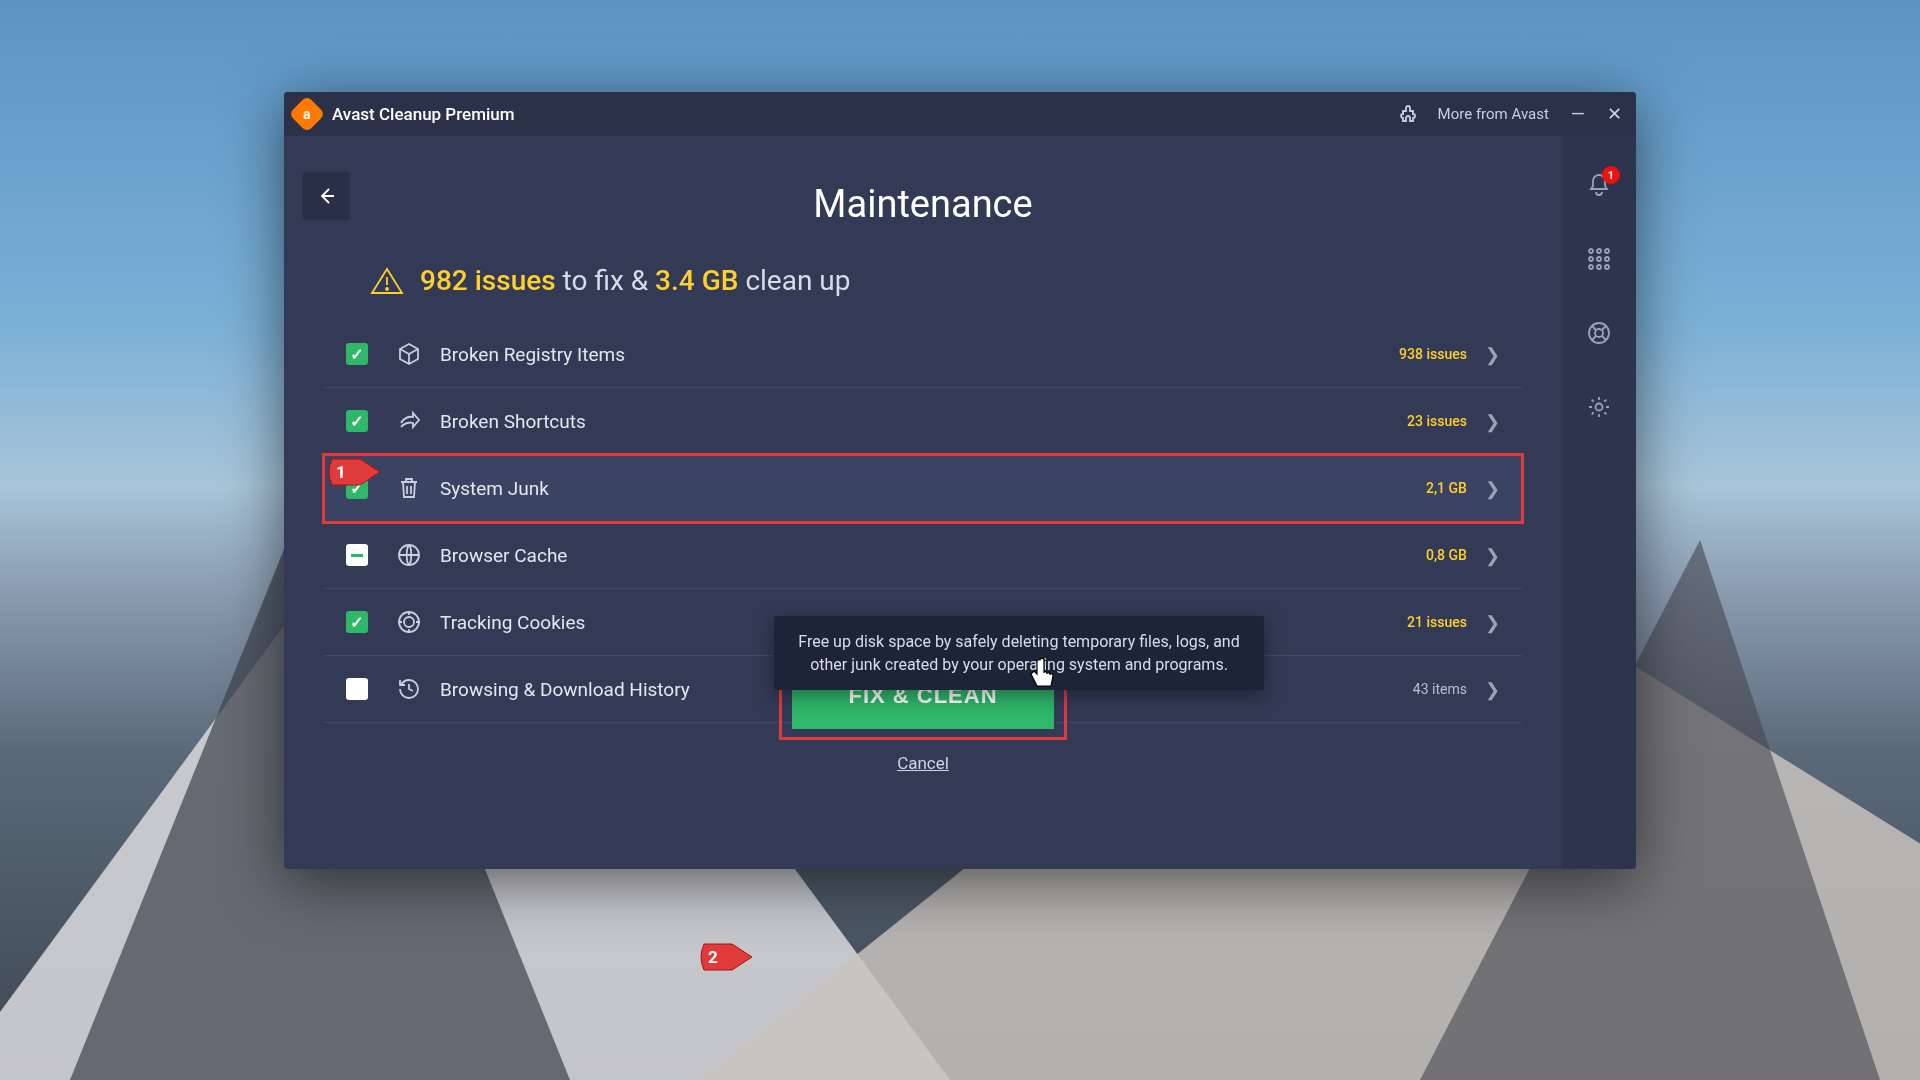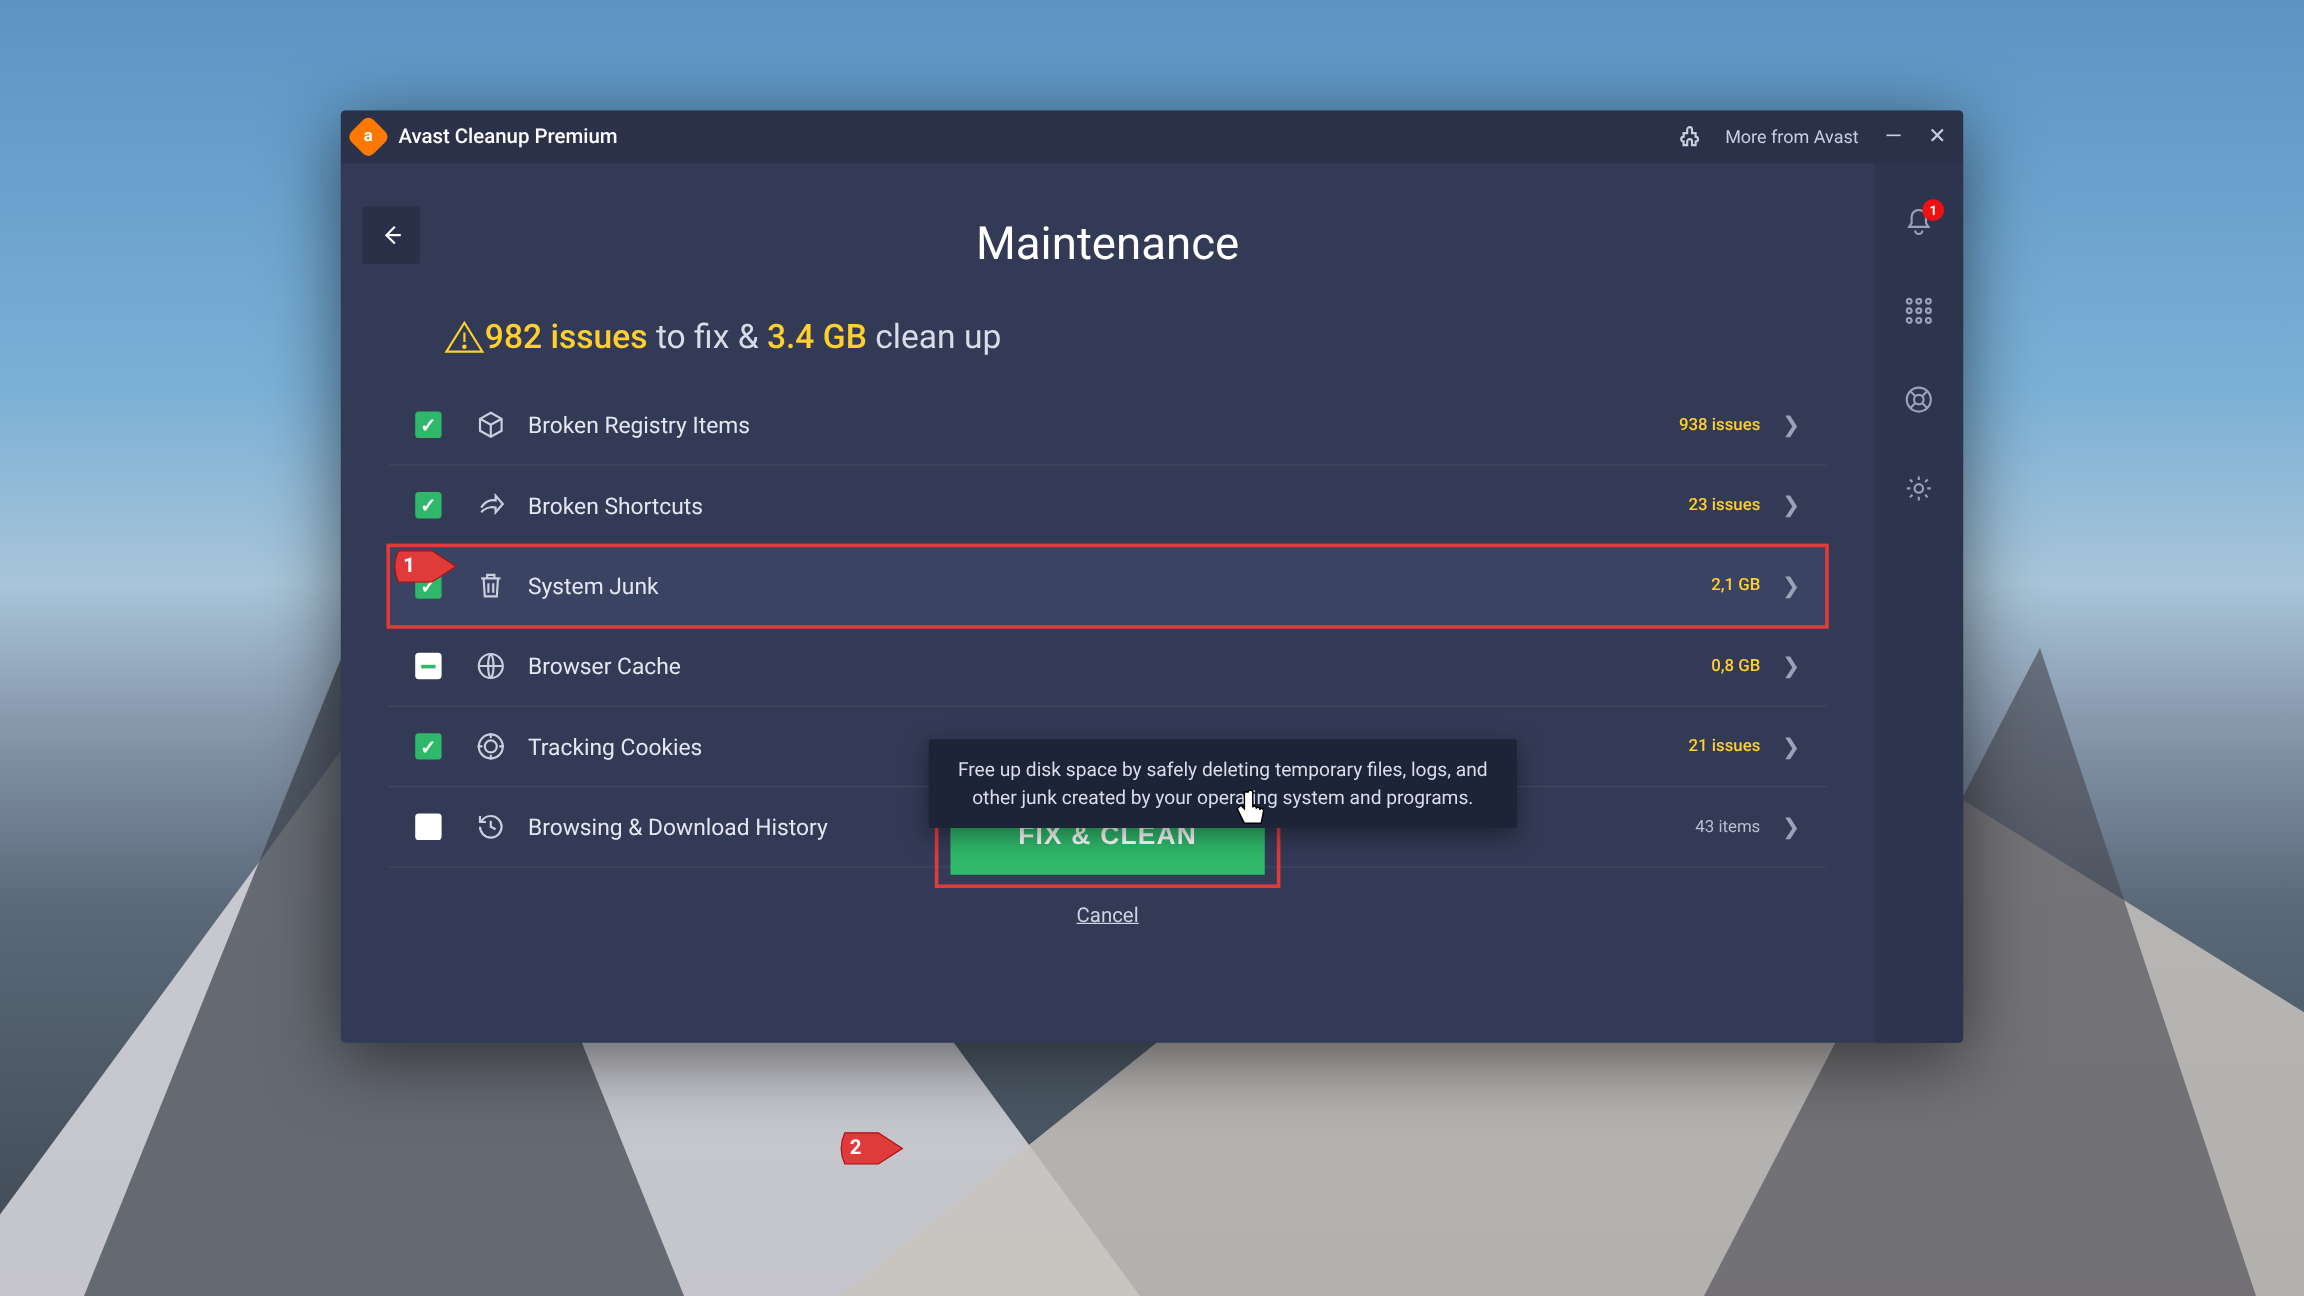--- a/index.html
+++ b/index.html
@@ -54,21 +54,21 @@
   .sidebar { width:74px; background:#2d344d; display:flex; flex-direction:column; align-items:center; gap:48px; padding-top:36px;}
   .sidebar .sicon { width:26px; height:26px; color:#9aa2b8; position:relative; cursor:pointer; display:flex;align-items:center;justify-content:center;}
   .badge { position:absolute; top:-6px; right:-8px; width:18px;height:18px;border-radius:50%; background:#e11; color:#fff; font-size:11px; display:flex;align-items:center;justify-content:center; font-weight:700;}
   .back-btn {
     position:absolute; left:18px; top:36px;
     width:48px; height:48px; background:#2a3048;
     display:flex;align-items:center;justify-content:center;
     border-radius:3px; cursor:pointer; color:#fff; font-size:24px;
   }
   .page-title { text-align:center; font-size:38px; font-weight:400; color:#fff; margin-top:22px; }
-  .summary { display:flex; align-items:center; margin:38px 0 24px 86px; font-size:28px; }
+  .summary { display:flex; align-items:center; gap:16px; margin:38px 0 24px 86px; font-size:28px; }
   .warn-icon { width:34px; height:30px; }
   .hl { color:#ffcf2e; font-weight:500; }
   .issues-list { margin: 0 40px; }
   .row {
     display:flex; align-items:center;
     padding: 20px 22px;
     border-bottom:1px solid rgba(255,255,255,0.08);
     position:relative;
   }
   .row.highlight { outline:3px solid #e03a3a; outline-offset:-1px; background:#3a4361; }

